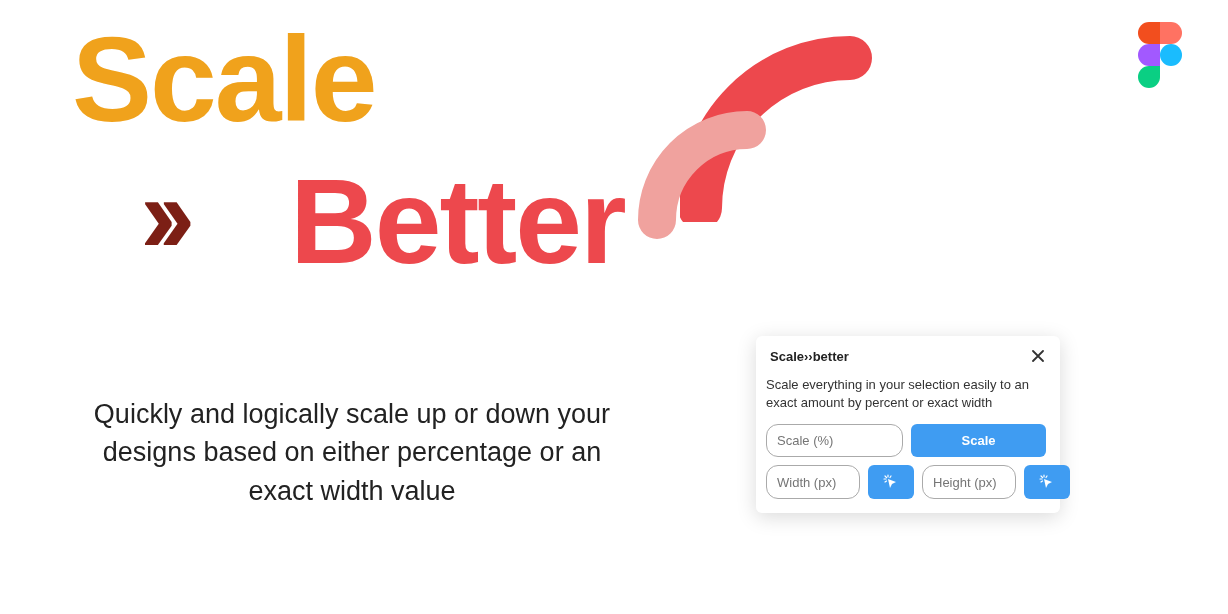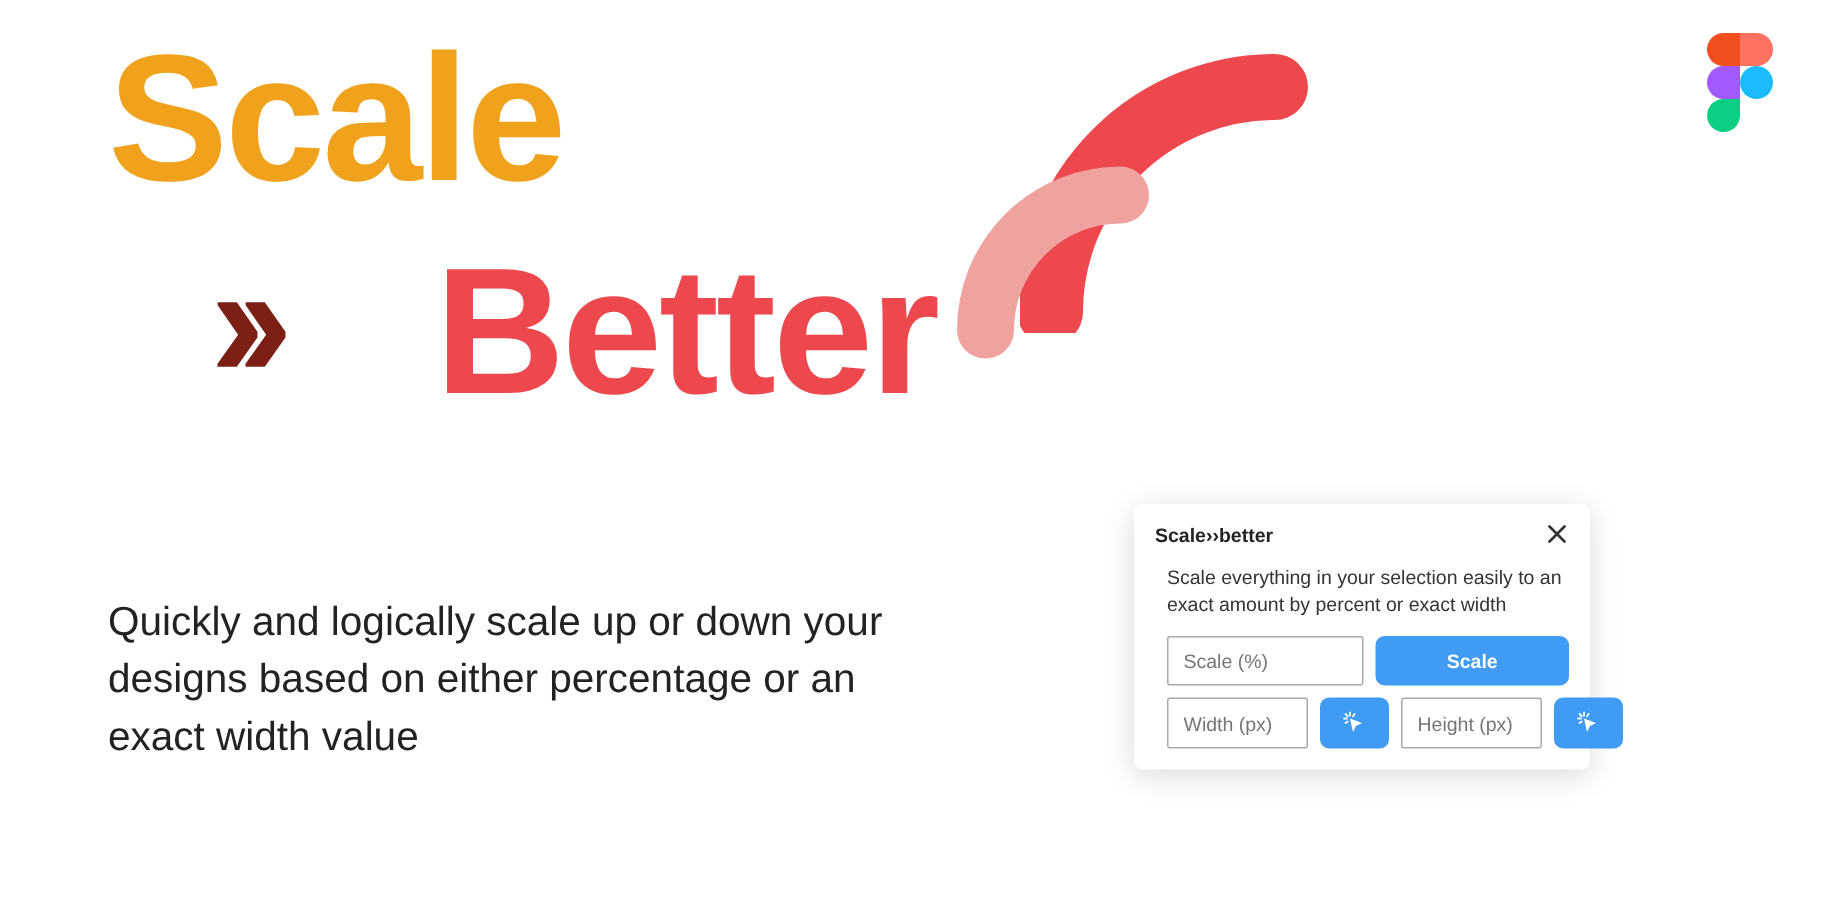--- a/index.html
+++ b/index.html
@@ -68,20 +68,21 @@
     }
     
     .tagline {
       position: absolute;
       top: 395px;
       left: 72px;
       font-size: 27px;
       line-height: 1.42;
       color: #222;
       max-width: 560px;
+      text-align: center;
     }
     
     .plugin-panel {
       position: absolute;
       top: 336px;
       left: 756px;
       width: 304px;
       background: #fff;
       border-radius: 6px;
       box-shadow: 0 4px 20px rgba(0,0,0,0.15);
@@ -105,21 +106,21 @@
     .plugin-close {
       cursor: pointer;
       width: 16px;
       height: 16px;
       display: flex;
       align-items: center;
       justify-content: center;
     }
     
     .plugin-body {
-      padding: 2px 14px 14px 22px;
+      padding: 2px 14px 14px 10px;
     }
     
     .plugin-description {
       font-size: 13px;
       line-height: 1.4;
       color: #333;
       margin-bottom: 12px;
     }
     
     .plugin-row {
@@ -128,21 +129,21 @@
       margin-bottom: 8px;
     }
     
     .plugin-row:last-child {
       margin-bottom: 0;
     }
     
     .plugin-input {
       flex: 1;
       border: 1px solid #aaa;
-      border-radius: 2px;
+      border-radius: 12px;
       padding: 8px 10px;
       font-size: 13px;
       color: #6d28d9;
       background: #fff;
       outline: none;
       min-width: 0;
     }
     
     .plugin-input-narrow {
       width: 94px;

